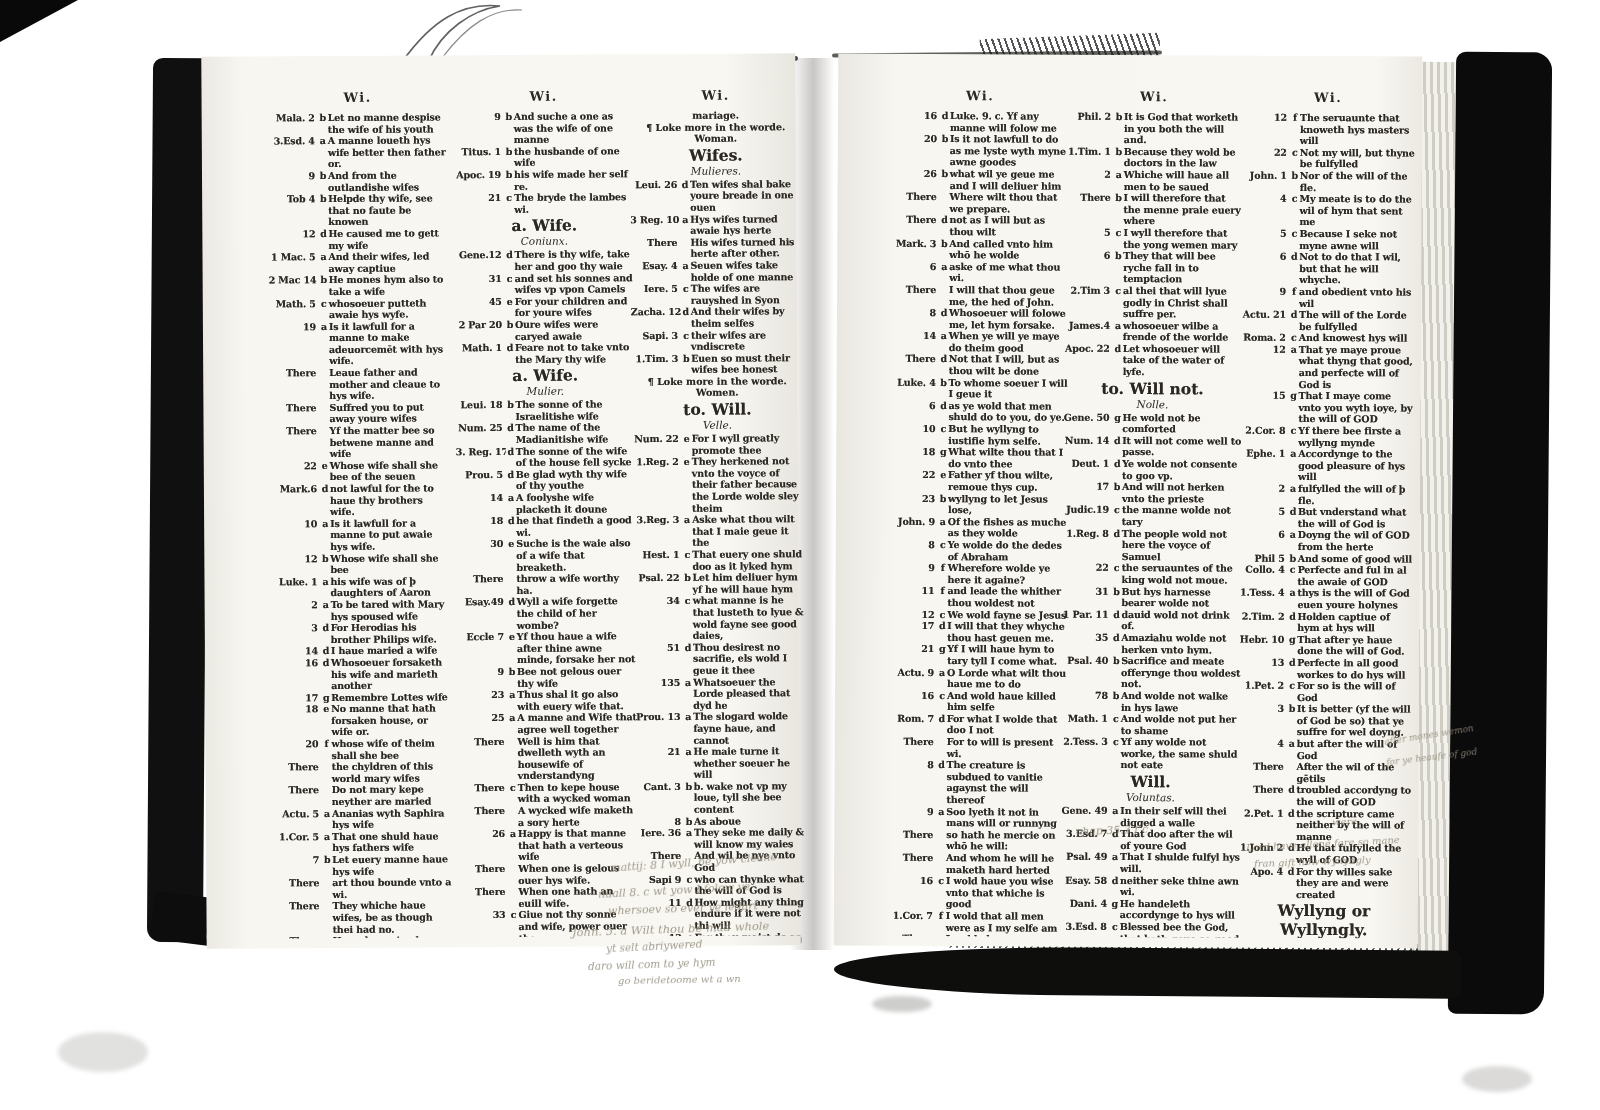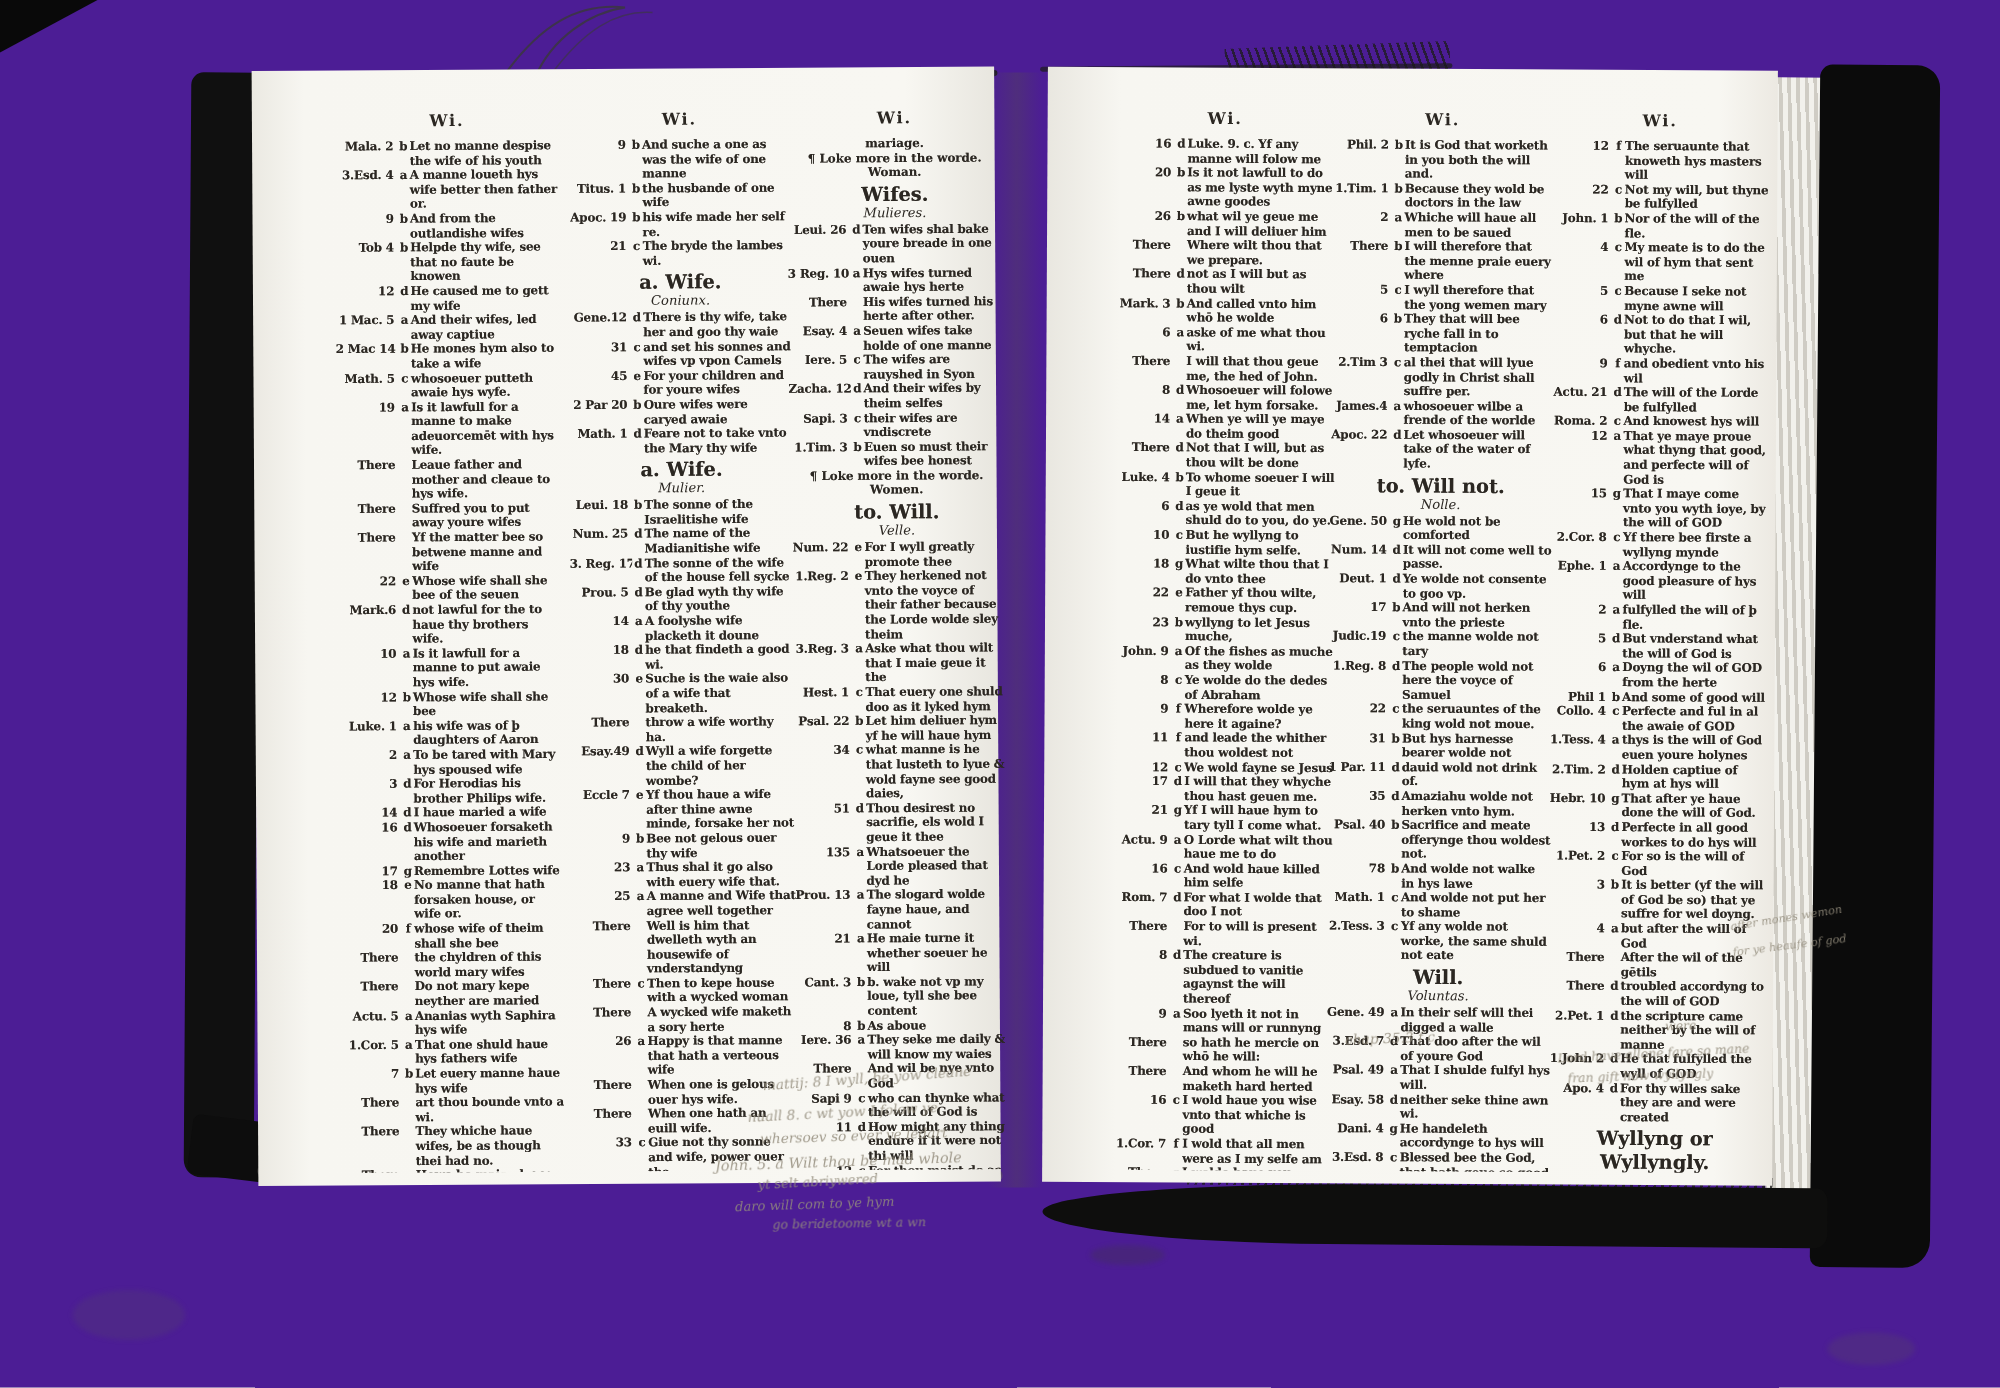--- a/index.html
+++ b/index.html
@@ -1,16 +1,16 @@
 <!DOCTYPE html>
 <html><head>
 <meta charset="utf-8">
 <style>
   html,body{margin:0;padding:0;background:#dddbd5;}
-  .scan{position:relative;width:1600px;height:1110px;background:#4c1d95;overflow:hidden;
+  .scan{position:relative;width:1600px;height:1110px;background:#ffffff;overflow:hidden;
         font-family:"DejaVu Serif",serif;}
   
   .corner-tl{position:absolute;left:0;top:0;width:0;height:0;
     border-top:42px solid #090909;border-right:78px solid transparent;}
   .edge-left{position:absolute;left:150px;top:58px;width:56px;height:884px;background:#101010;
     border-radius:10px 4px 4px 14px;transform:rotate(.4deg);}
   .edge-left-foot{position:absolute;left:152px;top:896px;width:86px;height:48px;background:#0d0d0d;
     transform:rotate(7deg);border-radius:8px 30px 30px 8px;}
   .top-line-left{position:absolute;left:206px;top:60px;width:592px;height:5px;background:#1c1c1a;
     transform:rotate(-.8deg);opacity:.85;border-radius:3px;}
@@ -630,21 +630,21 @@
           <span class="txt">What wilte thou that I do vnto thee</span>
         </div>
         <div class="entry">
           <span class="ref">22</span>
           <span class="ltr">e</span>
           <span class="txt">Father yf thou wilte, remoue thys cup.</span>
         </div>
         <div class="entry">
           <span class="ref">23</span>
           <span class="ltr">b</span>
-          <span class="txt">wyllyng to let Jesus muche,</span>
+          <span class="txt">wyllyng to let Jesus lose,</span>
         </div>
         <div class="entry">
           <span class="ref">John. 9</span>
           <span class="ltr">a</span>
           <span class="txt">Of the fishes as muche as they wolde</span>
         </div>
         <div class="entry">
           <span class="ref">8</span>
           <span class="ltr">c</span>
           <span class="txt">Ye wolde do the dedes of Abraham</span>
@@ -958,21 +958,21 @@
           <span class="ref">5</span>
           <span class="ltr">d</span>
           <span class="txt">But vnderstand what the will of God is</span>
         </div>
         <div class="entry">
           <span class="ref">6</span>
           <span class="ltr">a</span>
           <span class="txt">Doyng the wil of GOD from the herte</span>
         </div>
         <div class="entry">
-          <span class="ref">Phil 1</span>
+          <span class="ref">Phil 5</span>
           <span class="ltr">b</span>
           <span class="txt">And some of good will</span>
         </div>
         <div class="entry">
           <span class="ref">Collo. 4</span>
           <span class="ltr">c</span>
           <span class="txt">Perfecte and ful in al the awaie of GOD</span>
         </div>
         <div class="entry">
           <span class="ref">1.Tess. 4</span>

